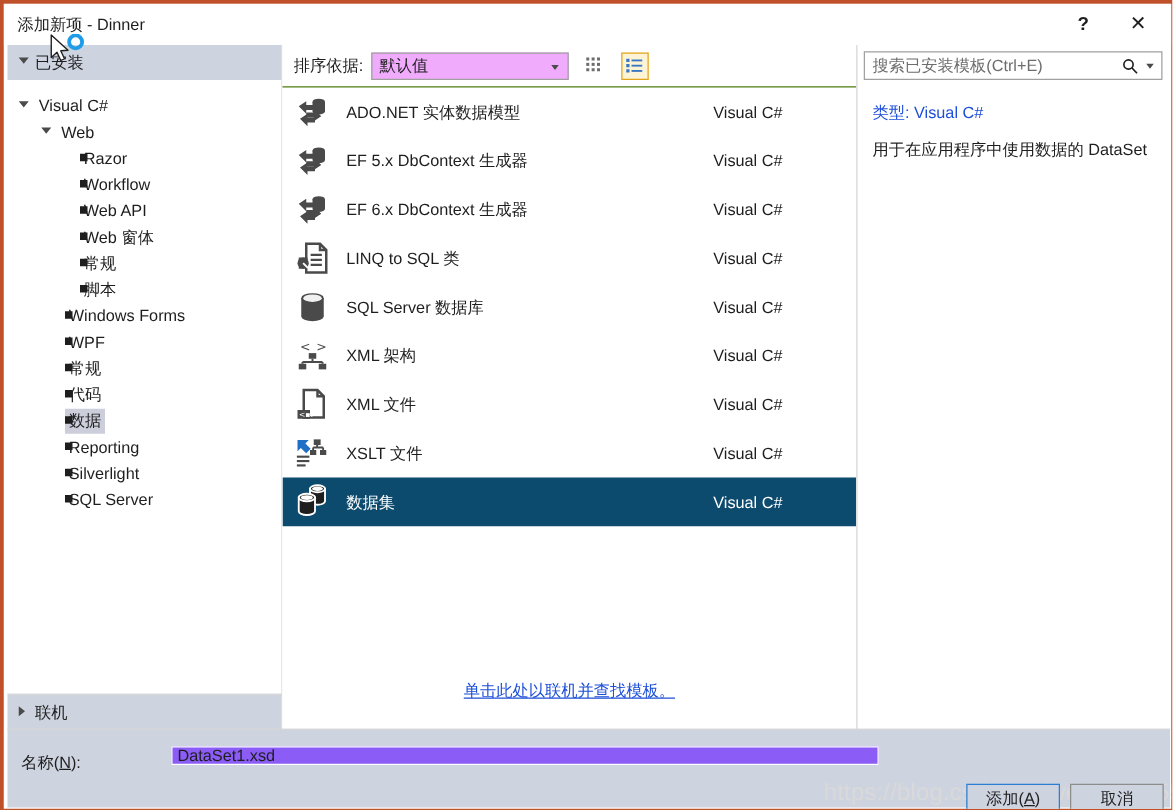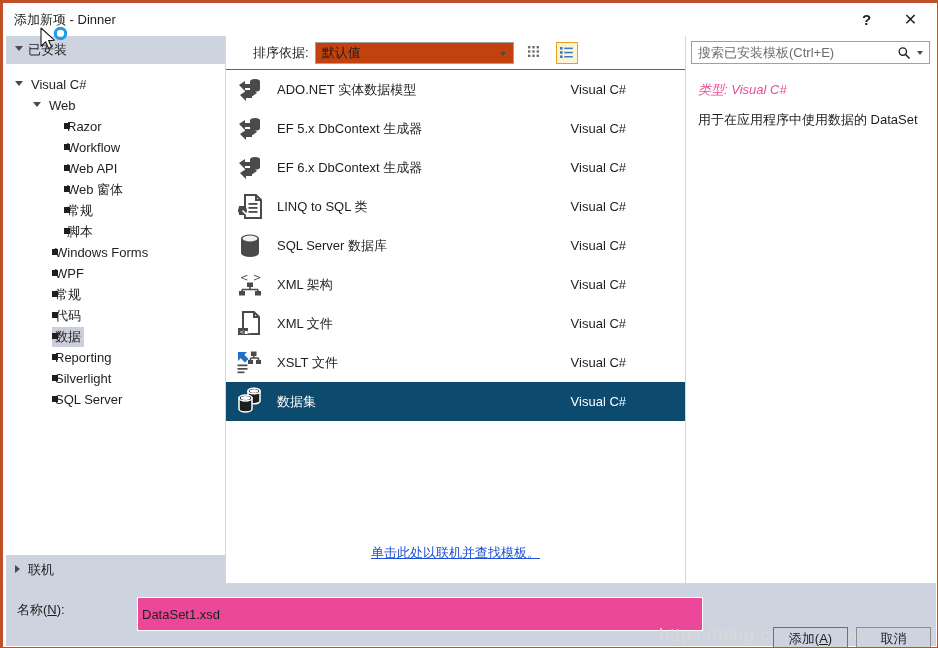--- a/index.html
+++ b/index.html
@@ -143,33 +143,33 @@
     bottom: 63px;
     background: #ffffff;
   }
   .sortbar {
     position: absolute;
     left: 0; right: 0; top: 0;
     height: 33px;
     background: #ffffff;
     display: flex;
     align-items: center;
-    padding-left: 27px;
+    padding-left: 9px;
   }
   .sortbar .sort-label {
     font-size: 13px;
     color: #1e1e1e;
     margin-right: 6px;
     white-space: nowrap;
   }
   .combo {
     position: relative;
-    width: 199px;
+    width: 158px;
     height: 22px;
-    background: #c2410c;
+    background: #f0abfc;
     border: 1px solid #a0a0a0;
     box-sizing: border-box;
     display: flex;
     align-items: center;
     cursor: default;
   }
   .combo .cval {
     font-size: 13px;
     padding-left: 6px;
     color: #1e1e1e;
@@ -298,24 +298,23 @@
     width: 0; height: 0;
     border-style: solid;
     border-width: 4px 3px 0 3px;
     border-color: #4a4a4a transparent transparent transparent;
   }
   .detail {
     padding: 17px 12px 0 12px;
   }
   .detail .dtype {
     font-size: 13px;
-    color: #ec4899;
+    color: #1d4ed8;
     margin-bottom: 12px;
     white-space: nowrap;
-    font-style: italic;
   }
   .detail .ddesc {
     font-size: 13px;
     color: #1e1e1e;
     line-height: 18px;
   }
 
   
   .bottom {
     position: absolute;
@@ -330,24 +329,24 @@
     left: 11px;
     top: 17px;
     font-size: 13px;
     color: #1e1e1e;
   }
   .name-input {
     position: absolute;
     left: 131px;
     top: 13px;
     width: 566px;
-    height: 34px;
+    height: 15px;
     box-sizing: border-box;
     border: 1px solid #ffffff;
-    background: #ec4899;
+    background: #8b5cf6;
     font-family: inherit;
     font-size: 13px;
     color: #1e1e1e;
     padding-left: 4px;
     outline: none;
   }
   .dlgbtn {
     position: absolute;
     top: 624px;
     height: 23px;

